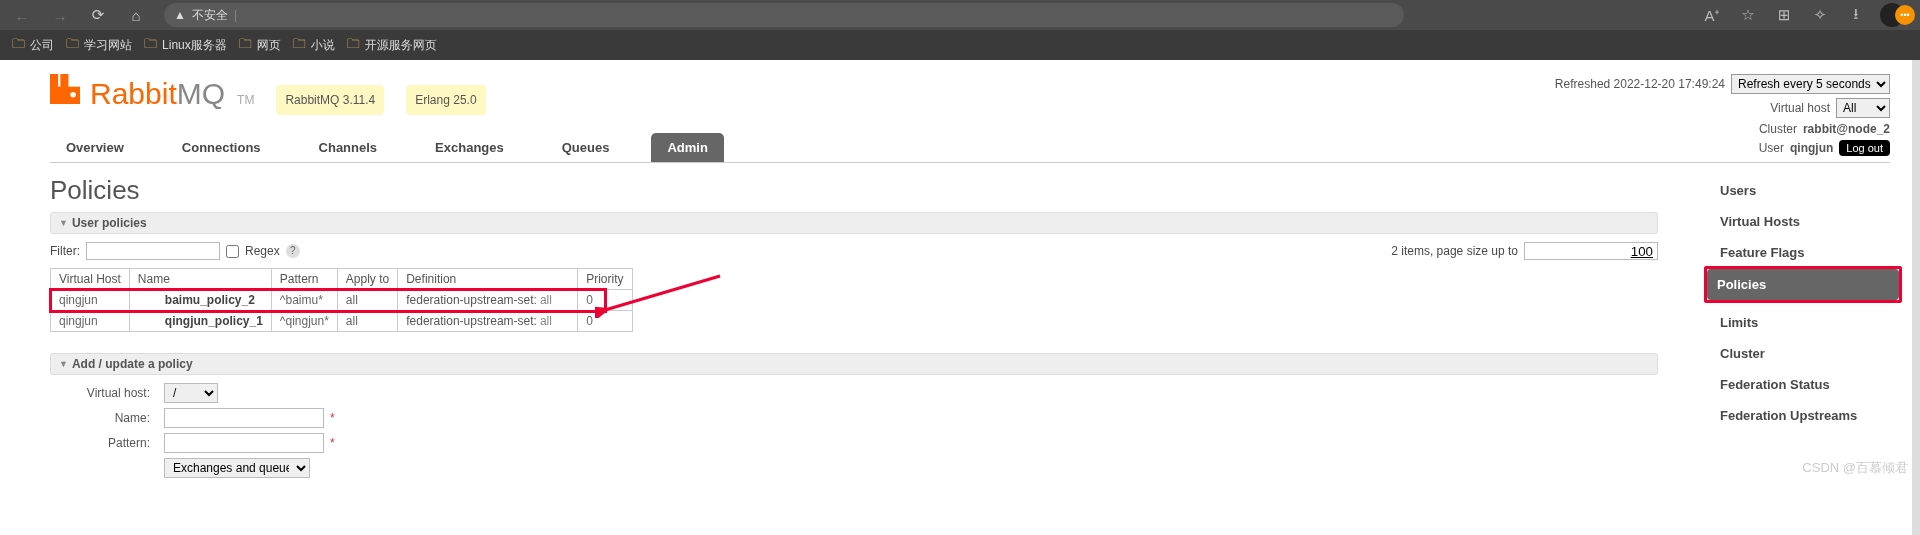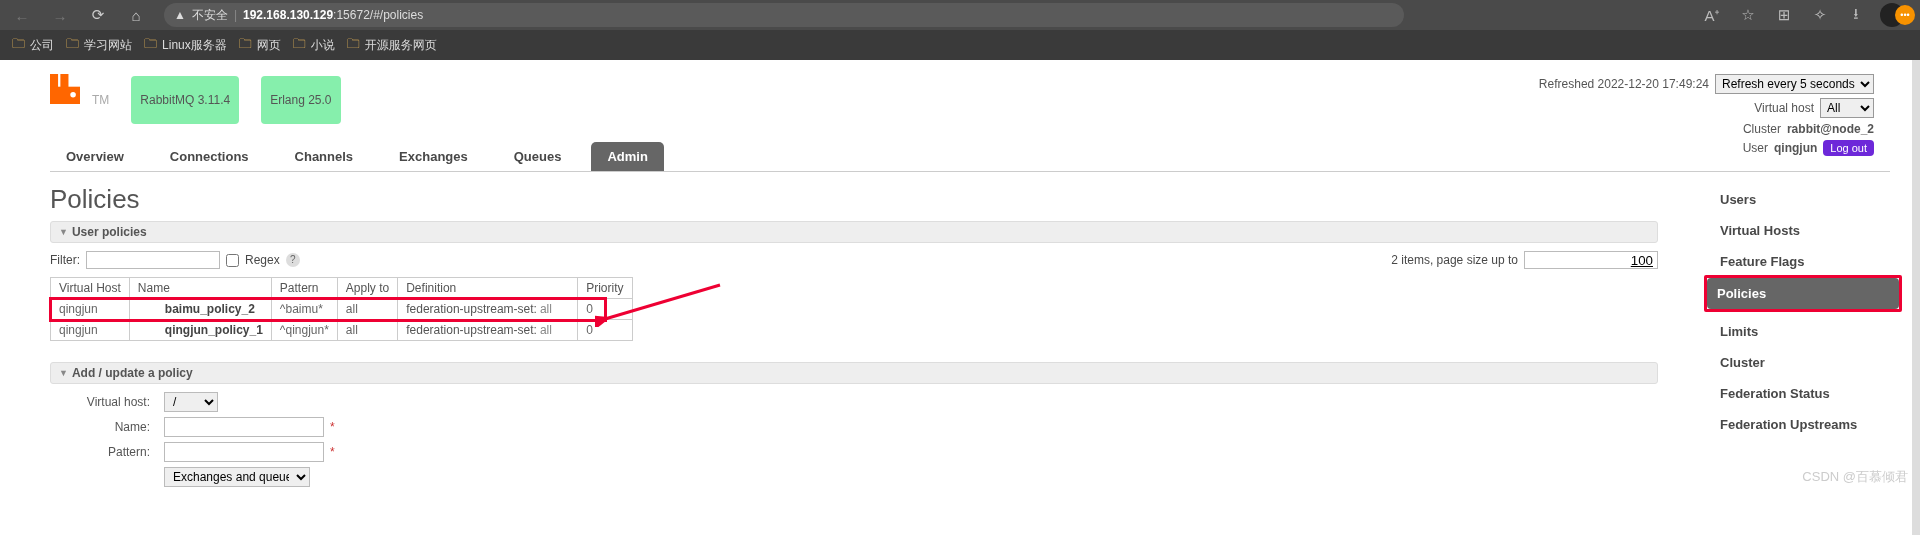--- a/index.html
+++ b/index.html
@@ -26,28 +26,28 @@
 .page { background: #fff; position: relative; padding: 14px 30px 0 50px; }
 .page::after { content:""; position:absolute; top:0; right:0; width:8px; height:475px; background:#ddd; }
 .page-header { position: relative; }
 .logo-row { display: flex; align-items: baseline; gap: 10px; }
 .logo { display: flex; align-items: center; font-family: Arial, sans-serif; }
 .logo svg { height: 30px; }
 .logo-text { font-size: 30px; font-weight: normal; }
 .logo-text .rb { color: #f60; }
 .logo-text .mq { color: #888; }
 .logo-tm { font-size: 12px; color: #aaa; margin-left: 2px; }
-.ver-badge { display:inline-block; background: #86efac; color: #555; font-size: 12px; padding: 17px 9px; border-radius: 4px; margin-left: 12px; }
-
-.top-right { position: absolute; top: 0; right: 16px; text-align: right; font-size: 12px; color: #555; }
+.ver-badge { display:inline-block; background: #fef9c3; color: #555; font-size: 12px; padding: 8px 9px; border-radius: 4px; margin-left: 12px; }
+
+.top-right { position: absolute; top: 0; right: 0; text-align: right; font-size: 12px; color: #555; }
 .top-right .row { margin-bottom: 4px; display:flex; justify-content:flex-end; align-items:center; gap:6px;}
 .top-right select { font-size: 12px; border: 1px solid #999; background:#efefef; padding:1px 2px;}
-.logout-btn { background: #6d28d9; color: #fff; border: none; border-radius: 4px; padding: 2px 7px; font-size: 11px; cursor: pointer; }
-
-.main-tabs { margin-top: 18px; border-bottom: 1px solid #ccc; display: flex; gap: 0; }
+.logout-btn { background: #000000; color: #fff; border: none; border-radius: 4px; padding: 2px 7px; font-size: 11px; cursor: pointer; }
+
+.main-tabs { margin-top: 18px; border-bottom: 1px solid #ccc; display: flex; gap: 12px; }
 .main-tabs .tab { padding: 7px 16px; font-size: 13px; color: #484848; font-weight: bold; border-radius: 5px 5px 0 0; margin-right: 14px; cursor: pointer; }
 .main-tabs .tab.active { background: #666; color: #fff; }
 
 .content-wrap { display: flex; margin-top: 12px; gap: 12px; }
 .main-col { flex: 1; }
 .right-col { width: 180px; margin-left: 40px; }
 
 h1.page-title { font-size: 26px; font-weight: normal; color: #555; margin-bottom: 6px; }
 .section-hdr { background: #eee; border: 1px solid #ddd; border-radius: 3px; padding: 3px 8px; font-size: 12px; font-weight: bold; color: #555; margin-bottom: 8px; display:flex; align-items:center; gap:4px;}
 .tri { font-size: 9px; color:#888; }
@@ -84,21 +84,20 @@
 
 <div class="browser-bar">
   <span class="nav-icn dis">←</span>
   <span class="nav-icn dis">→</span>
   <span class="nav-icn">⟳</span>
   <span class="nav-icn">⌂</span>
   <div class="addr-box">
     <span class="lock">▲</span>
     <span>不安全</span>
     <span style="color:#888">|</span>
-    <span class="urlbox"><b>192.168.130.129</b><span>:15672</span><span>/#/policies</span></span>
   </div>
   <div class="browser-right">
     <span>A⁺</span>
     <span>☆</span>
     <span>⊞</span>
     <span>✧</span>
     <span>⭳</span>
     <span>
         <span class="avatar"></span>
       </span>
@@ -137,20 +136,21 @@
   <div class="page-header">
     <div class="logo-row">
       <span class="logo">
         <svg viewBox="0 0 26 26" width="30" height="30">
             <rect x="0" y="0" width="7" height="16" fill="#f60"></rect>
             <rect x="9" y="0" width="7" height="16" fill="#f60"></rect>
             <rect x="0" y="11" width="26" height="15" fill="#f60"></rect>
             <circle cx="20" cy="18" r="2.4" fill="#fff"></circle>
           </svg>
       </span>
+      <span class="logo-text"><span class="rb">Rabbit</span><span class="mq">MQ</span></span>
       <span class="logo-tm">TM</span>
       <span class="ver-badge">RabbitMQ 3.11.4</span>
       <span class="ver-badge">Erlang 25.0</span>
     </div>
 
     <div class="top-right">
       <div class="row">
         <span>Refreshed 2022-12-20 17:49:24</span>
         <select><option>Refresh every 5 seconds</option></select>
       </div>

